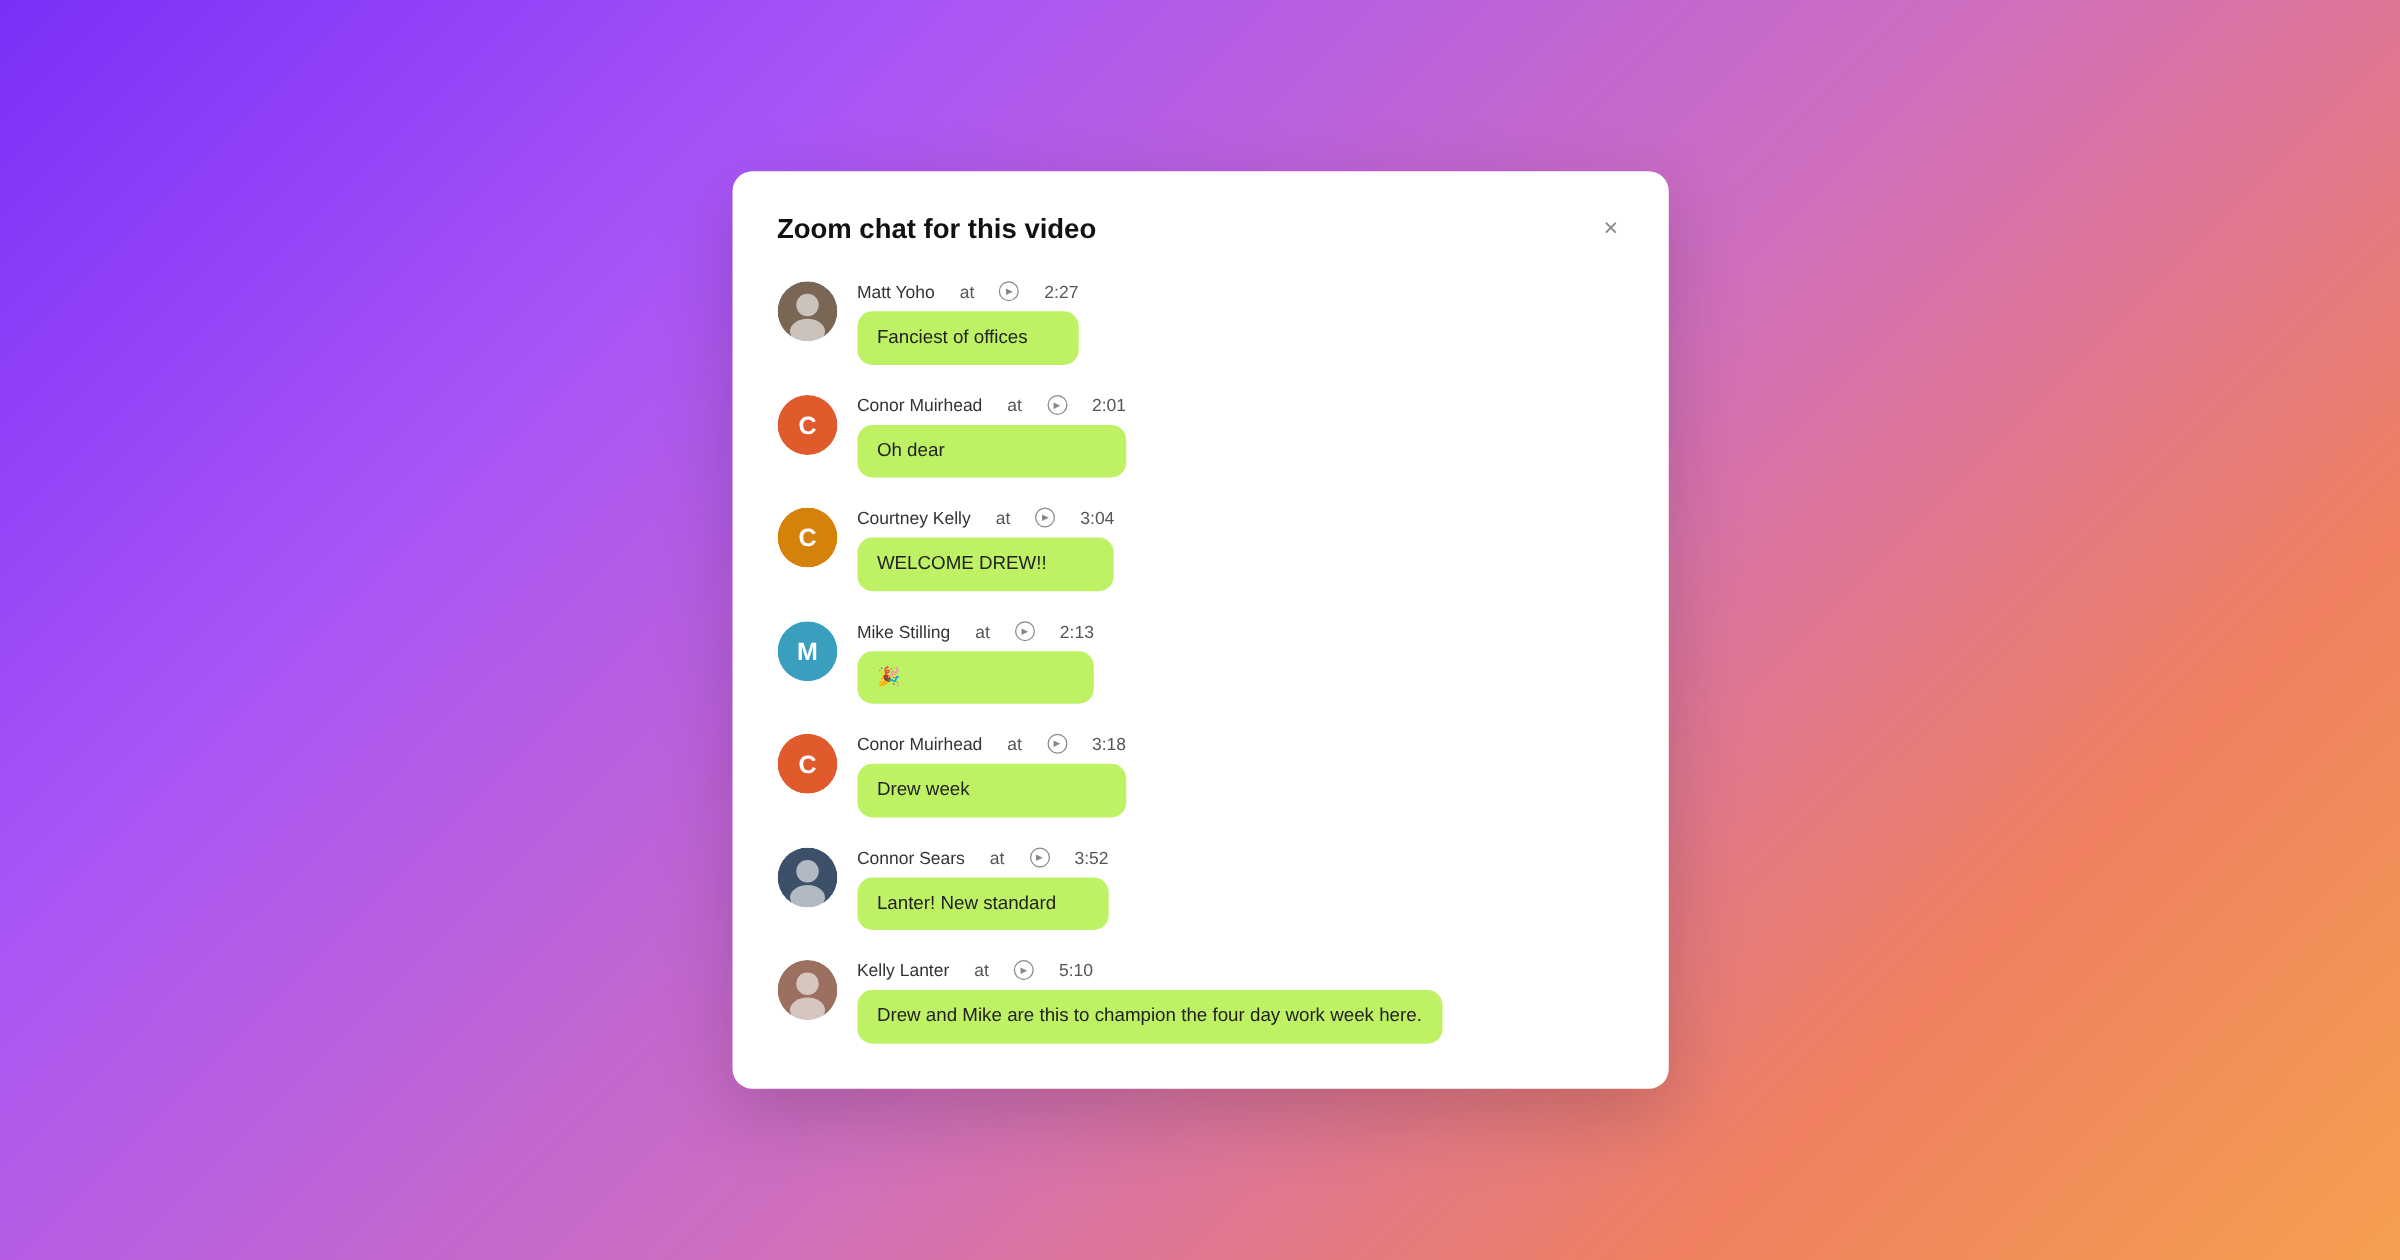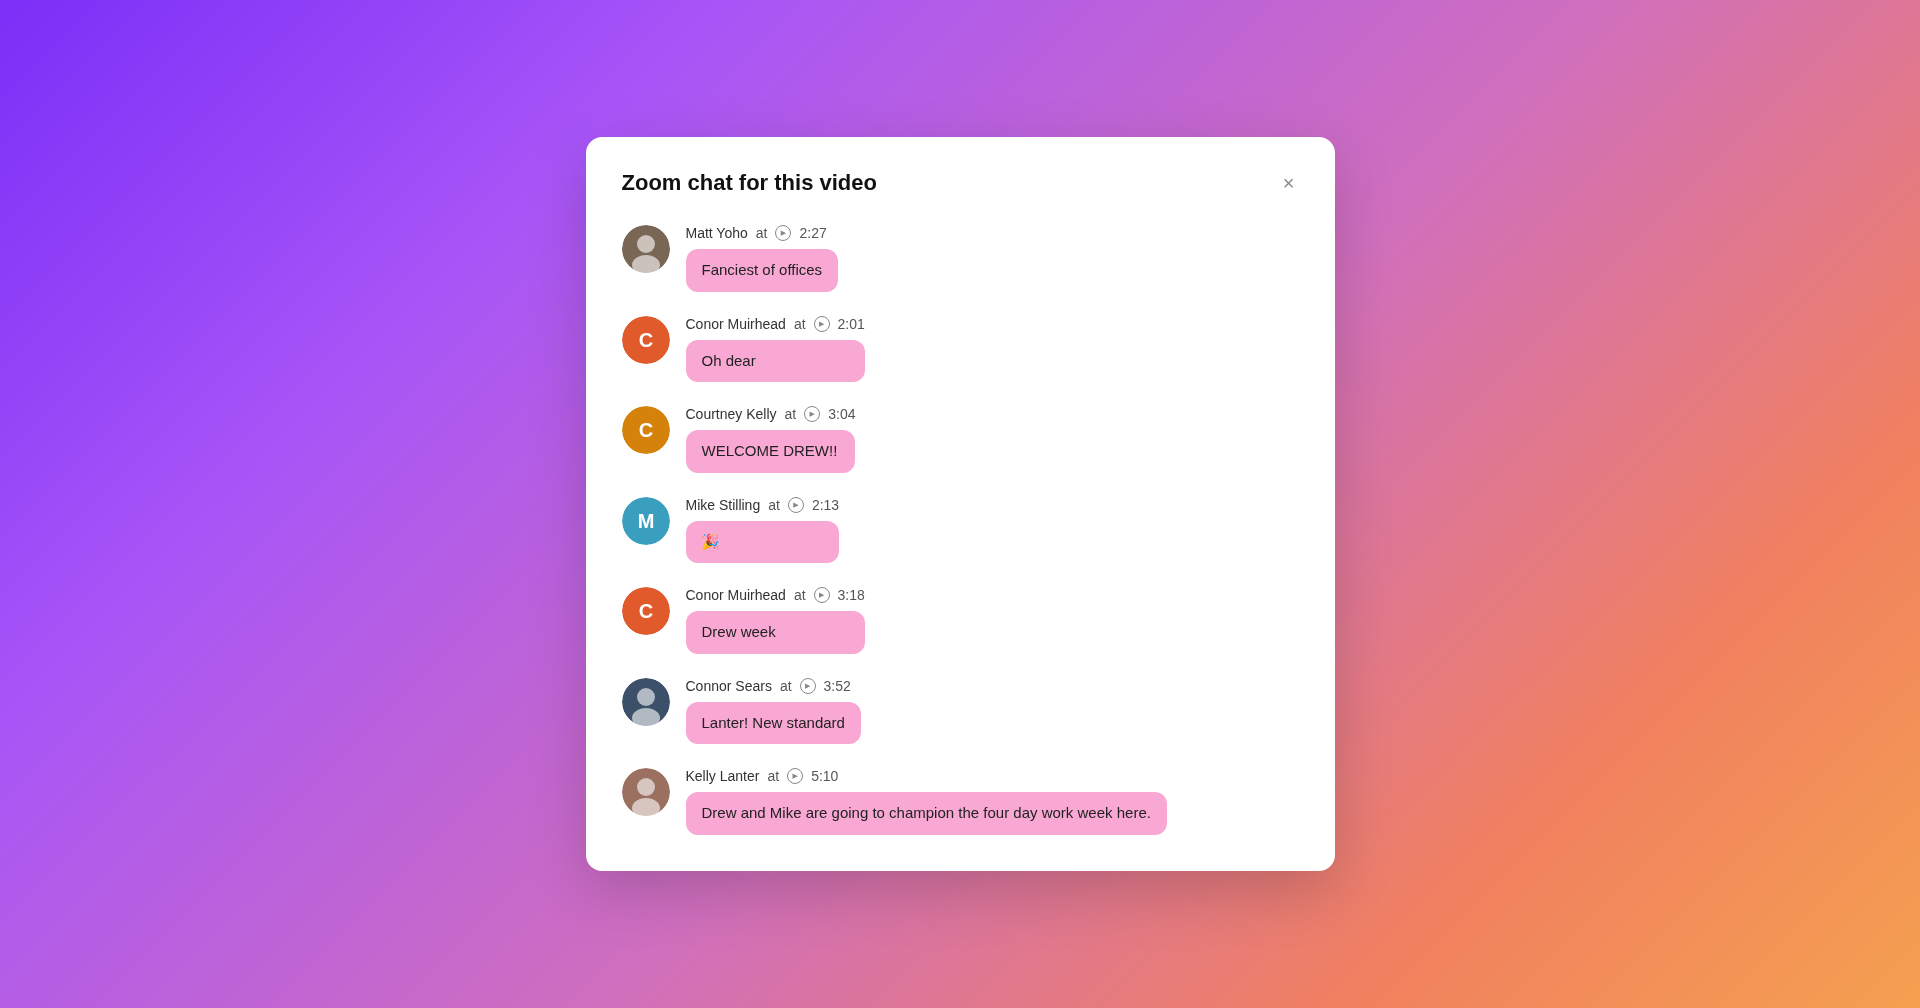--- a/index.html
+++ b/index.html
@@ -82,41 +82,41 @@
       display: flex;
       flex-direction: column;
       gap: 8px;
     }
 
     .chat-meta {
       font-size: 14px;
       color: #555;
       display: flex;
       align-items: flex-end;
-      gap: 8px;
+      gap: 20px;
     }
 
     .chat-meta .name { color: #333; font-weight: 500; }
 
     .play-icon {
       display: inline-flex;
       align-items: center;
       justify-content: center;
       width: 16px;
       height: 16px;
       border-radius: 50%;
       border: 1.5px solid #888;
       font-size: 7px;
       color: #888;
       flex-shrink: 0;
     }
 
     .chat-bubble {
       display: inline-block;
-      background: #f9a8d4;
+      background: #bef264;
       border-radius: 12px;
       padding: 10px 16px;
       font-size: 15px;
       color: #222;
       line-height: 1.5;
       max-width: 500px;
     }
   </style>
 </head>
 <body>
@@ -240,17 +240,17 @@
       <ellipse cx="24" cy="40" rx="14" ry="10" fill="rgba(255,255,255,0.6)"></ellipse>
     </svg>
         </div>
         <div class="chat-content">
           <div class="chat-meta">
             <span class="name">Kelly Lanter</span>
     <span>at</span>
     <span class="play-icon">▶</span>
     <span>5:10</span>
           </div>
-          <div class="chat-bubble">Drew and Mike are going to champion the four day work week here.</div>
+          <div class="chat-bubble">Drew and Mike are this to champion the four day work week here.</div>
         </div>
       </div>
     </div>
 </div>
 
 </body></html>

